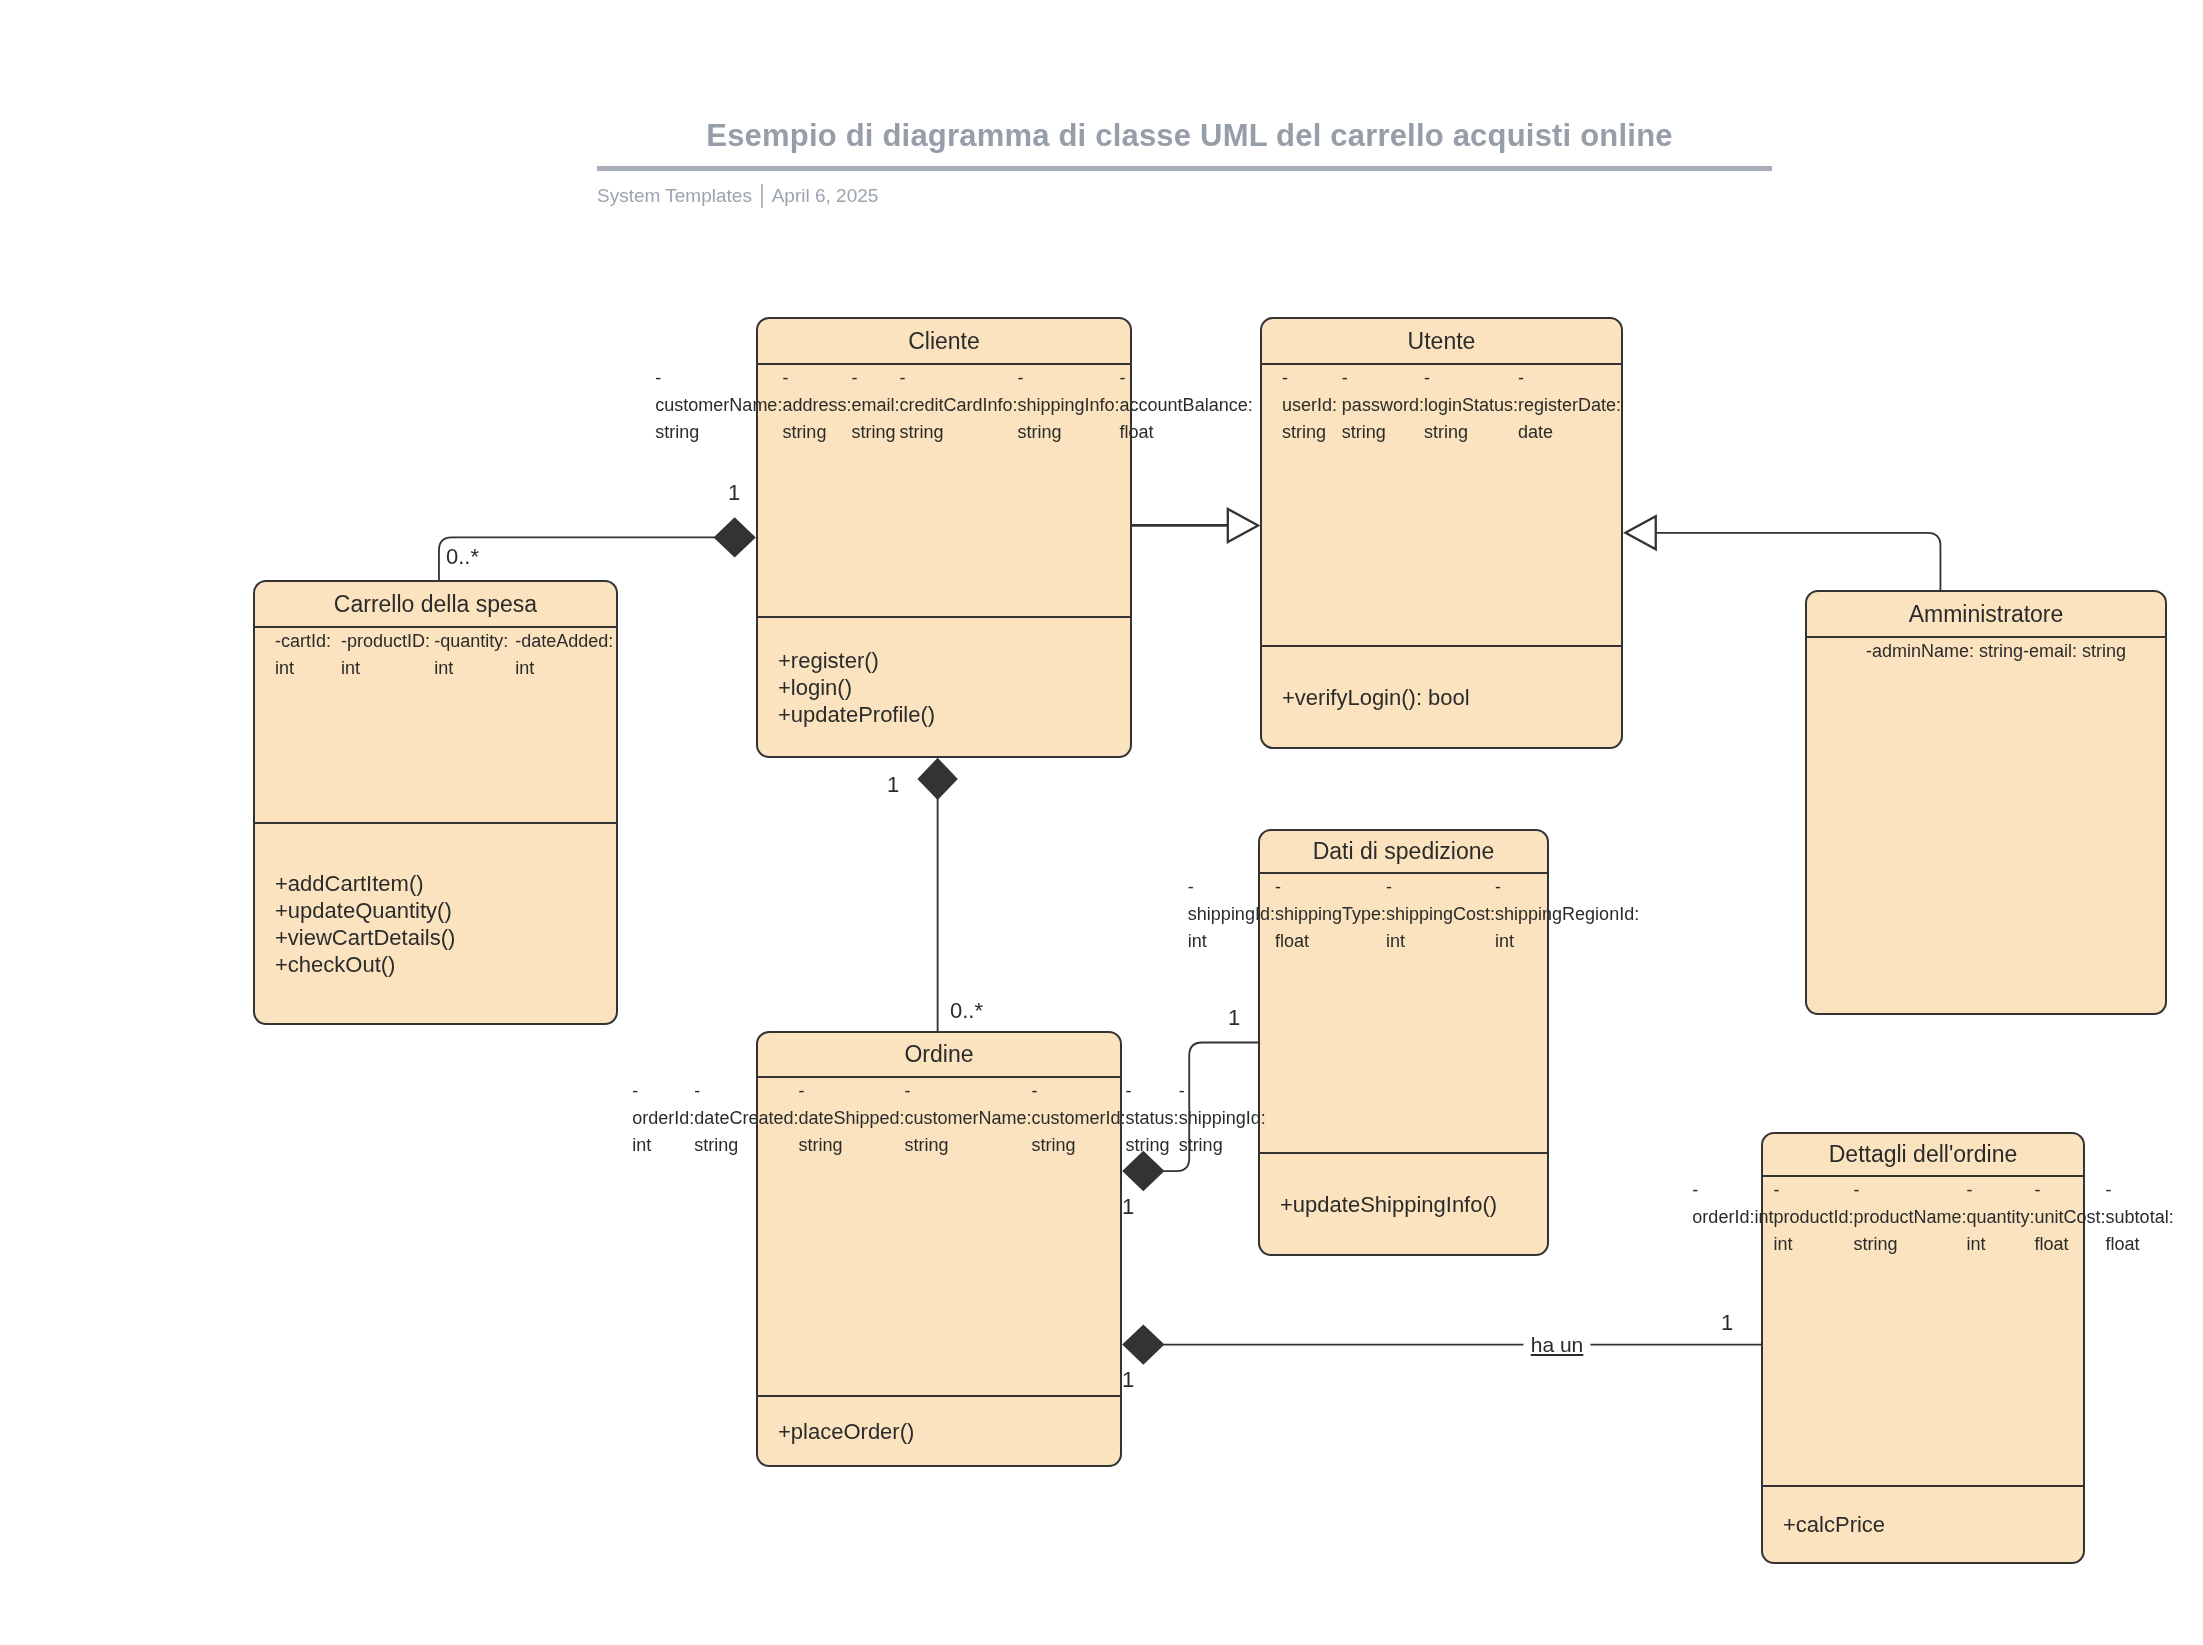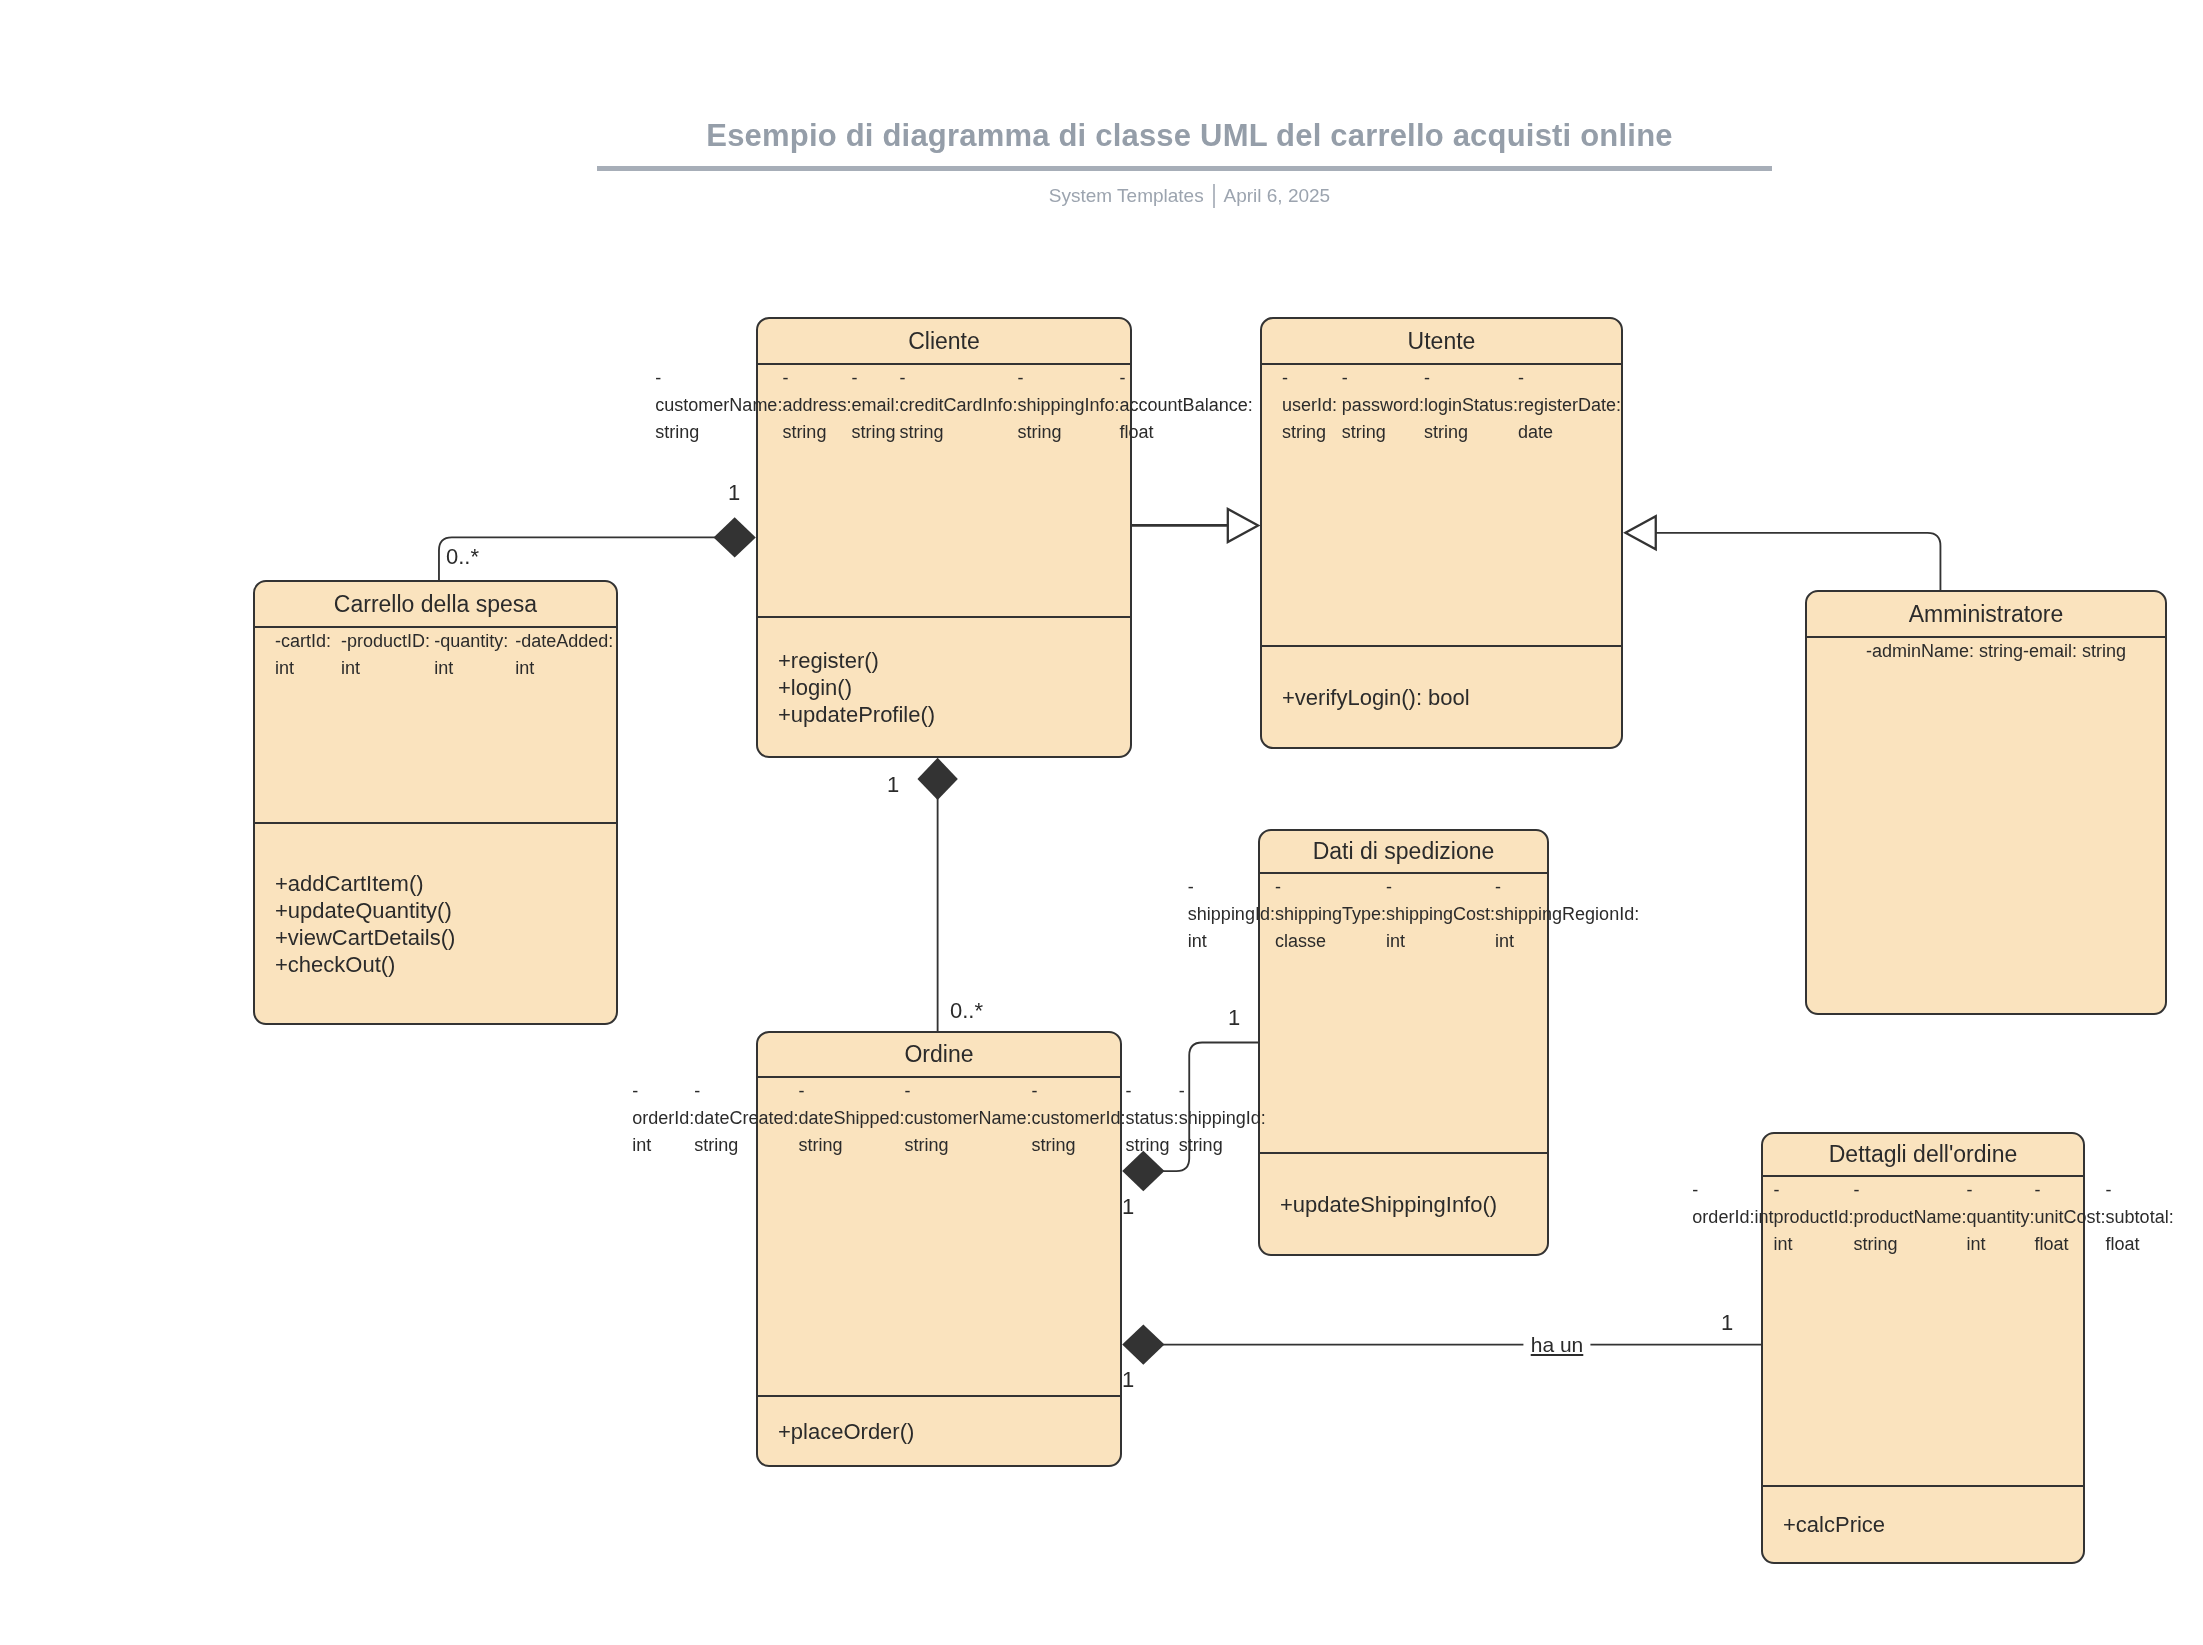--- a/index.html
+++ b/index.html
@@ -4,21 +4,21 @@
 <style>
   html,body{margin:0;padding:0;background:#ffffff;}
   .canvas{position:relative;width:2204px;height:1646px;background:#ffffff;overflow:hidden;
           font-family:"Liberation Sans",sans-serif;}
 
   
   .hdr-title{position:absolute;left:597px;top:118px;width:1185px;text-align:center;
              font-size:31px;font-weight:700;color:#959EA9;letter-spacing:0.2px;}
   .hdr-rule{position:absolute;left:597px;top:166px;width:1175px;height:4.6px;background:#A7AEB8;}
   .hdr-sub{position:absolute;left:597px;top:180px;width:1185px;height:31px;
-           display:flex;align-items:center;justify-content:center;gap:9px;
+           display:flex;align-items:center;justify-content:flex-start;gap:9px;
            font-size:19px;color:#9CA4AF;}
   .hdr-sub .bar{width:1.8px;height:24px;background:#B3B9C2;}
 
   
   .uml-class{position:absolute;box-sizing:border-box;background:#FAE3BE;border:2.8px solid #333333;
              border-radius:13px;display:flex;flex-direction:column;color:#2B2B2B;}
   .uml-title{flex:0 0 auto;display:flex;align-items:center;justify-content:center;
              font-size:23px;border-bottom:2.8px solid #333333;box-sizing:border-box;}
   .uml-attrs{display:flex;flex-direction:row;justify-content:center;
              padding-left:20px;font-size:18px;line-height:27px;box-sizing:border-box;}
@@ -130,21 +130,21 @@
     <div class="uml-attrs" style="height:230px;">
       <div>-adminName: string</div>
       <div>-email: string</div>
     </div>
   </div>
 
   <div class="uml-class" style="left:1258px;top:829px;width:291px;height:427px;">
     <div class="uml-title" style="height:43px;">Dati di spedizione</div>
     <div class="uml-attrs" style="height:278px;">
       <div>-shippingId: int</div>
-      <div>-shippingType: classe</div>
+      <div>-shippingType: float</div>
       <div>-shippingCost: int</div>
       <div>-shippingRegionId: int</div>
     </div>
     <div class="uml-methods">
       <div>+updateShippingInfo()</div>
     </div>
   </div>
 
   <div class="uml-class" style="left:756px;top:1031px;width:366px;height:436px;">
     <div class="uml-title" style="height:45px;">Ordine</div>

